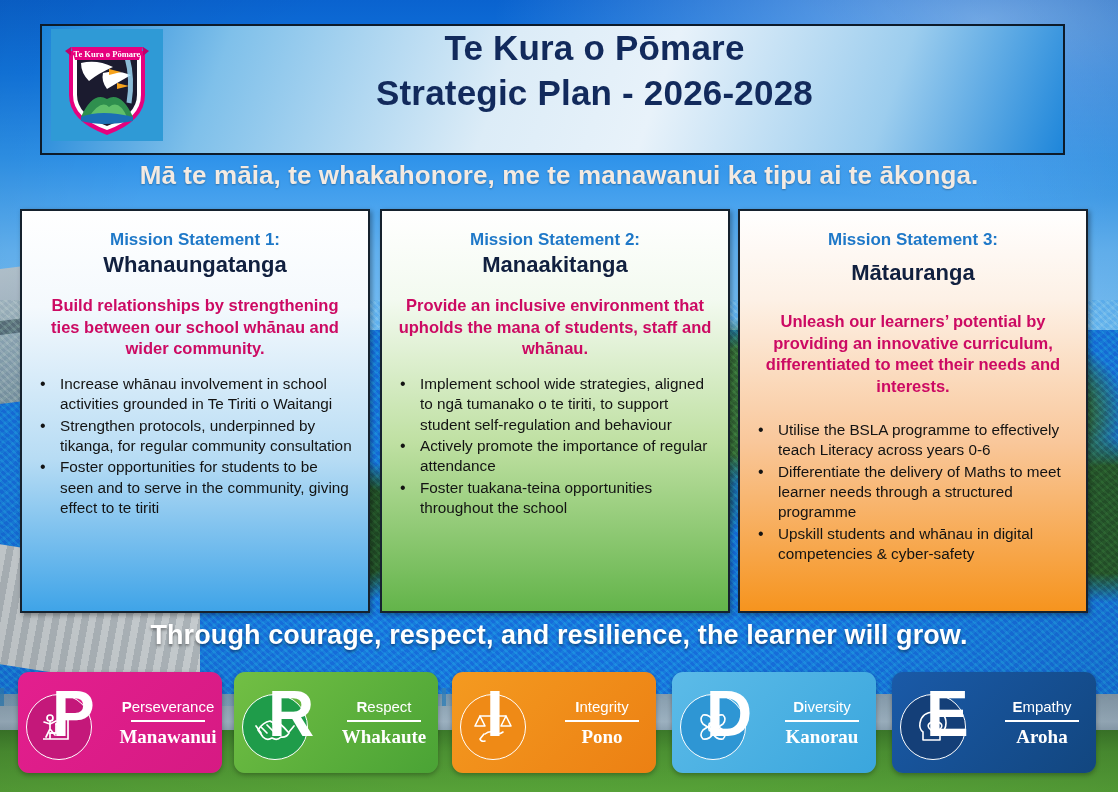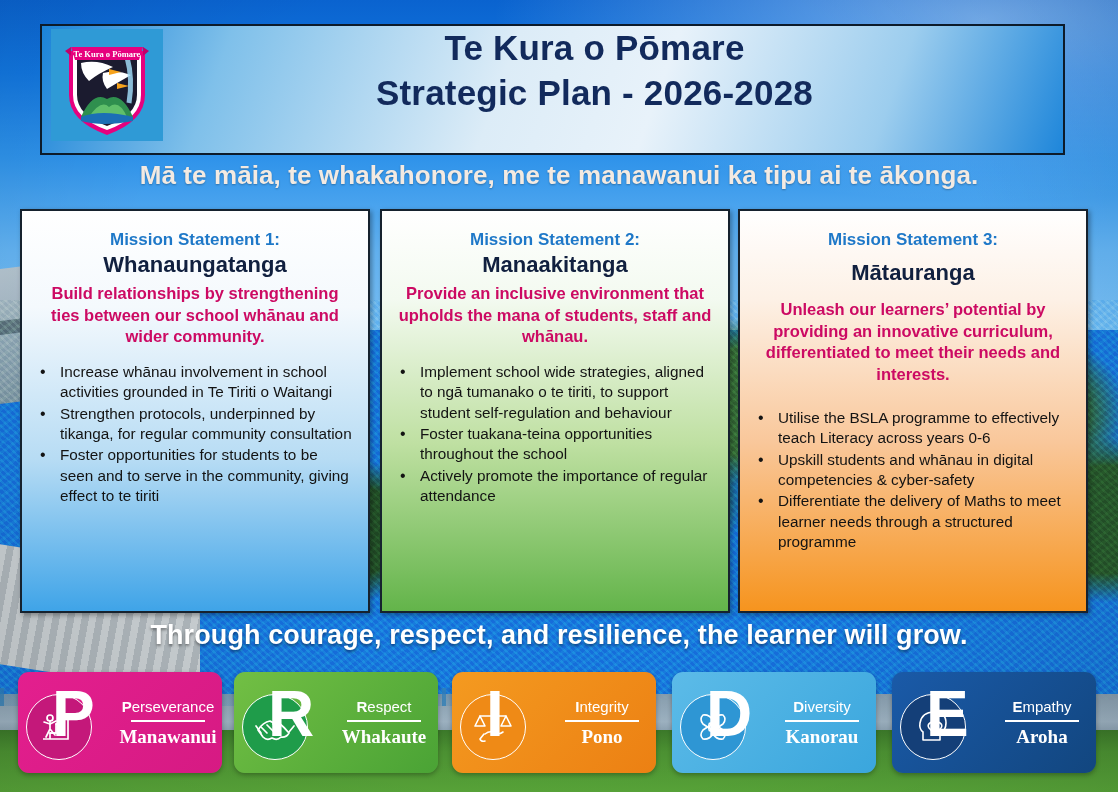--- a/index.html
+++ b/index.html
@@ -108,21 +108,21 @@
     padding: 18px 14px 10px 14px;
     display: flex; flex-direction: column;
     box-shadow: 2px 2px 5px rgba(0,0,0,.35);
   }
   .card-1 { left: 20px;  background: linear-gradient(180deg, #ffffff 0%, #f4f9fd 24%, #b7dcf4 62%, #3fa4e8 100%); }
   .card-2 { left: 380px; background: linear-gradient(180deg, #ffffff 0%, #f3faf0 22%, #bfe0a2 58%, #63b44a 100%); }
   .card-3 { left: 738px; background: linear-gradient(180deg, #ffffff 0%, #fdf1e6 22%, #f9c79a 58%, #f6941e 100%); gap: 8px; }
 
   .ms-label { text-align: center; font-size: 17px; font-weight: 700; color: #1e78c8; line-height: 1.25; }
   .ms-title { text-align: center; font-size: 22px; font-weight: 700; color: #11203f; line-height: 1.25; margin-top: 1px; }
-  .ms-desc  { text-align: center; font-size: 16.5px; font-weight: 700; color: #cc0a63; line-height: 1.32; margin-top: 4px; }
+  .ms-desc  { text-align: center; font-size: 16.5px; font-weight: 700; color: #cc0a63; line-height: 1.32; margin-top: 16px; }
 
   .bullets { list-style: none; margin-top: 14px; }
   .bullets li {
     position: relative; padding-left: 24px; margin-bottom: 1px;
     font-size: 15.3px; line-height: 1.33; color: #131313;
   }
   .bullets li:before {
     content: "\2022"; position: absolute; left: 4px; top: -1px;
     font-size: 16px; color: #131313;
   }
@@ -243,33 +243,33 @@
       <li>Foster opportunities for students to be seen and to serve in the community, giving effect to te tiriti</li>
     </ul>
   </div>
 
   <div class="card card-2">
     <div class="ms-label">Mission Statement 2:</div>
     <div class="ms-title">Manaakitanga</div>
     <div class="ms-desc">Provide an inclusive environment that upholds the mana of students, staff and whānau.</div>
     <ul class="bullets">
       <li>Implement school wide strategies, aligned to ngā tumanako o te tiriti, to support student self-regulation and behaviour</li>
+      <li>Actively promote the importance of regular attendance</li>
       <li>Foster tuakana-teina opportunities throughout the school</li>
-      <li>Actively promote the importance of regular attendance</li>
     </ul>
   </div>
 
   <div class="card card-3">
     <div class="ms-label">Mission Statement 3:</div>
     <div class="ms-title">Mātauranga</div>
     <div class="ms-desc">Unleash our learners’ potential by providing an innovative curriculum, differentiated to meet their needs and interests.</div>
     <ul class="bullets">
       <li>Utilise the BSLA programme to effectively teach Literacy across years 0-6</li>
+      <li>Differentiate the delivery of Maths to meet learner needs through a structured programme</li>
       <li>Upskill students and whānau in digital competencies &amp; cyber-safety</li>
-      <li>Differentiate the delivery of Maths to meet learner needs through a structured programme</li>
     </ul>
   </div>
 </div>
 
 <div class="motto-bottom">Through courage, respect, and resilience, the learner will grow.</div>
 
 <div class="values">
 
   <div class="tile tile-0">
     <div class="tile-mark">

